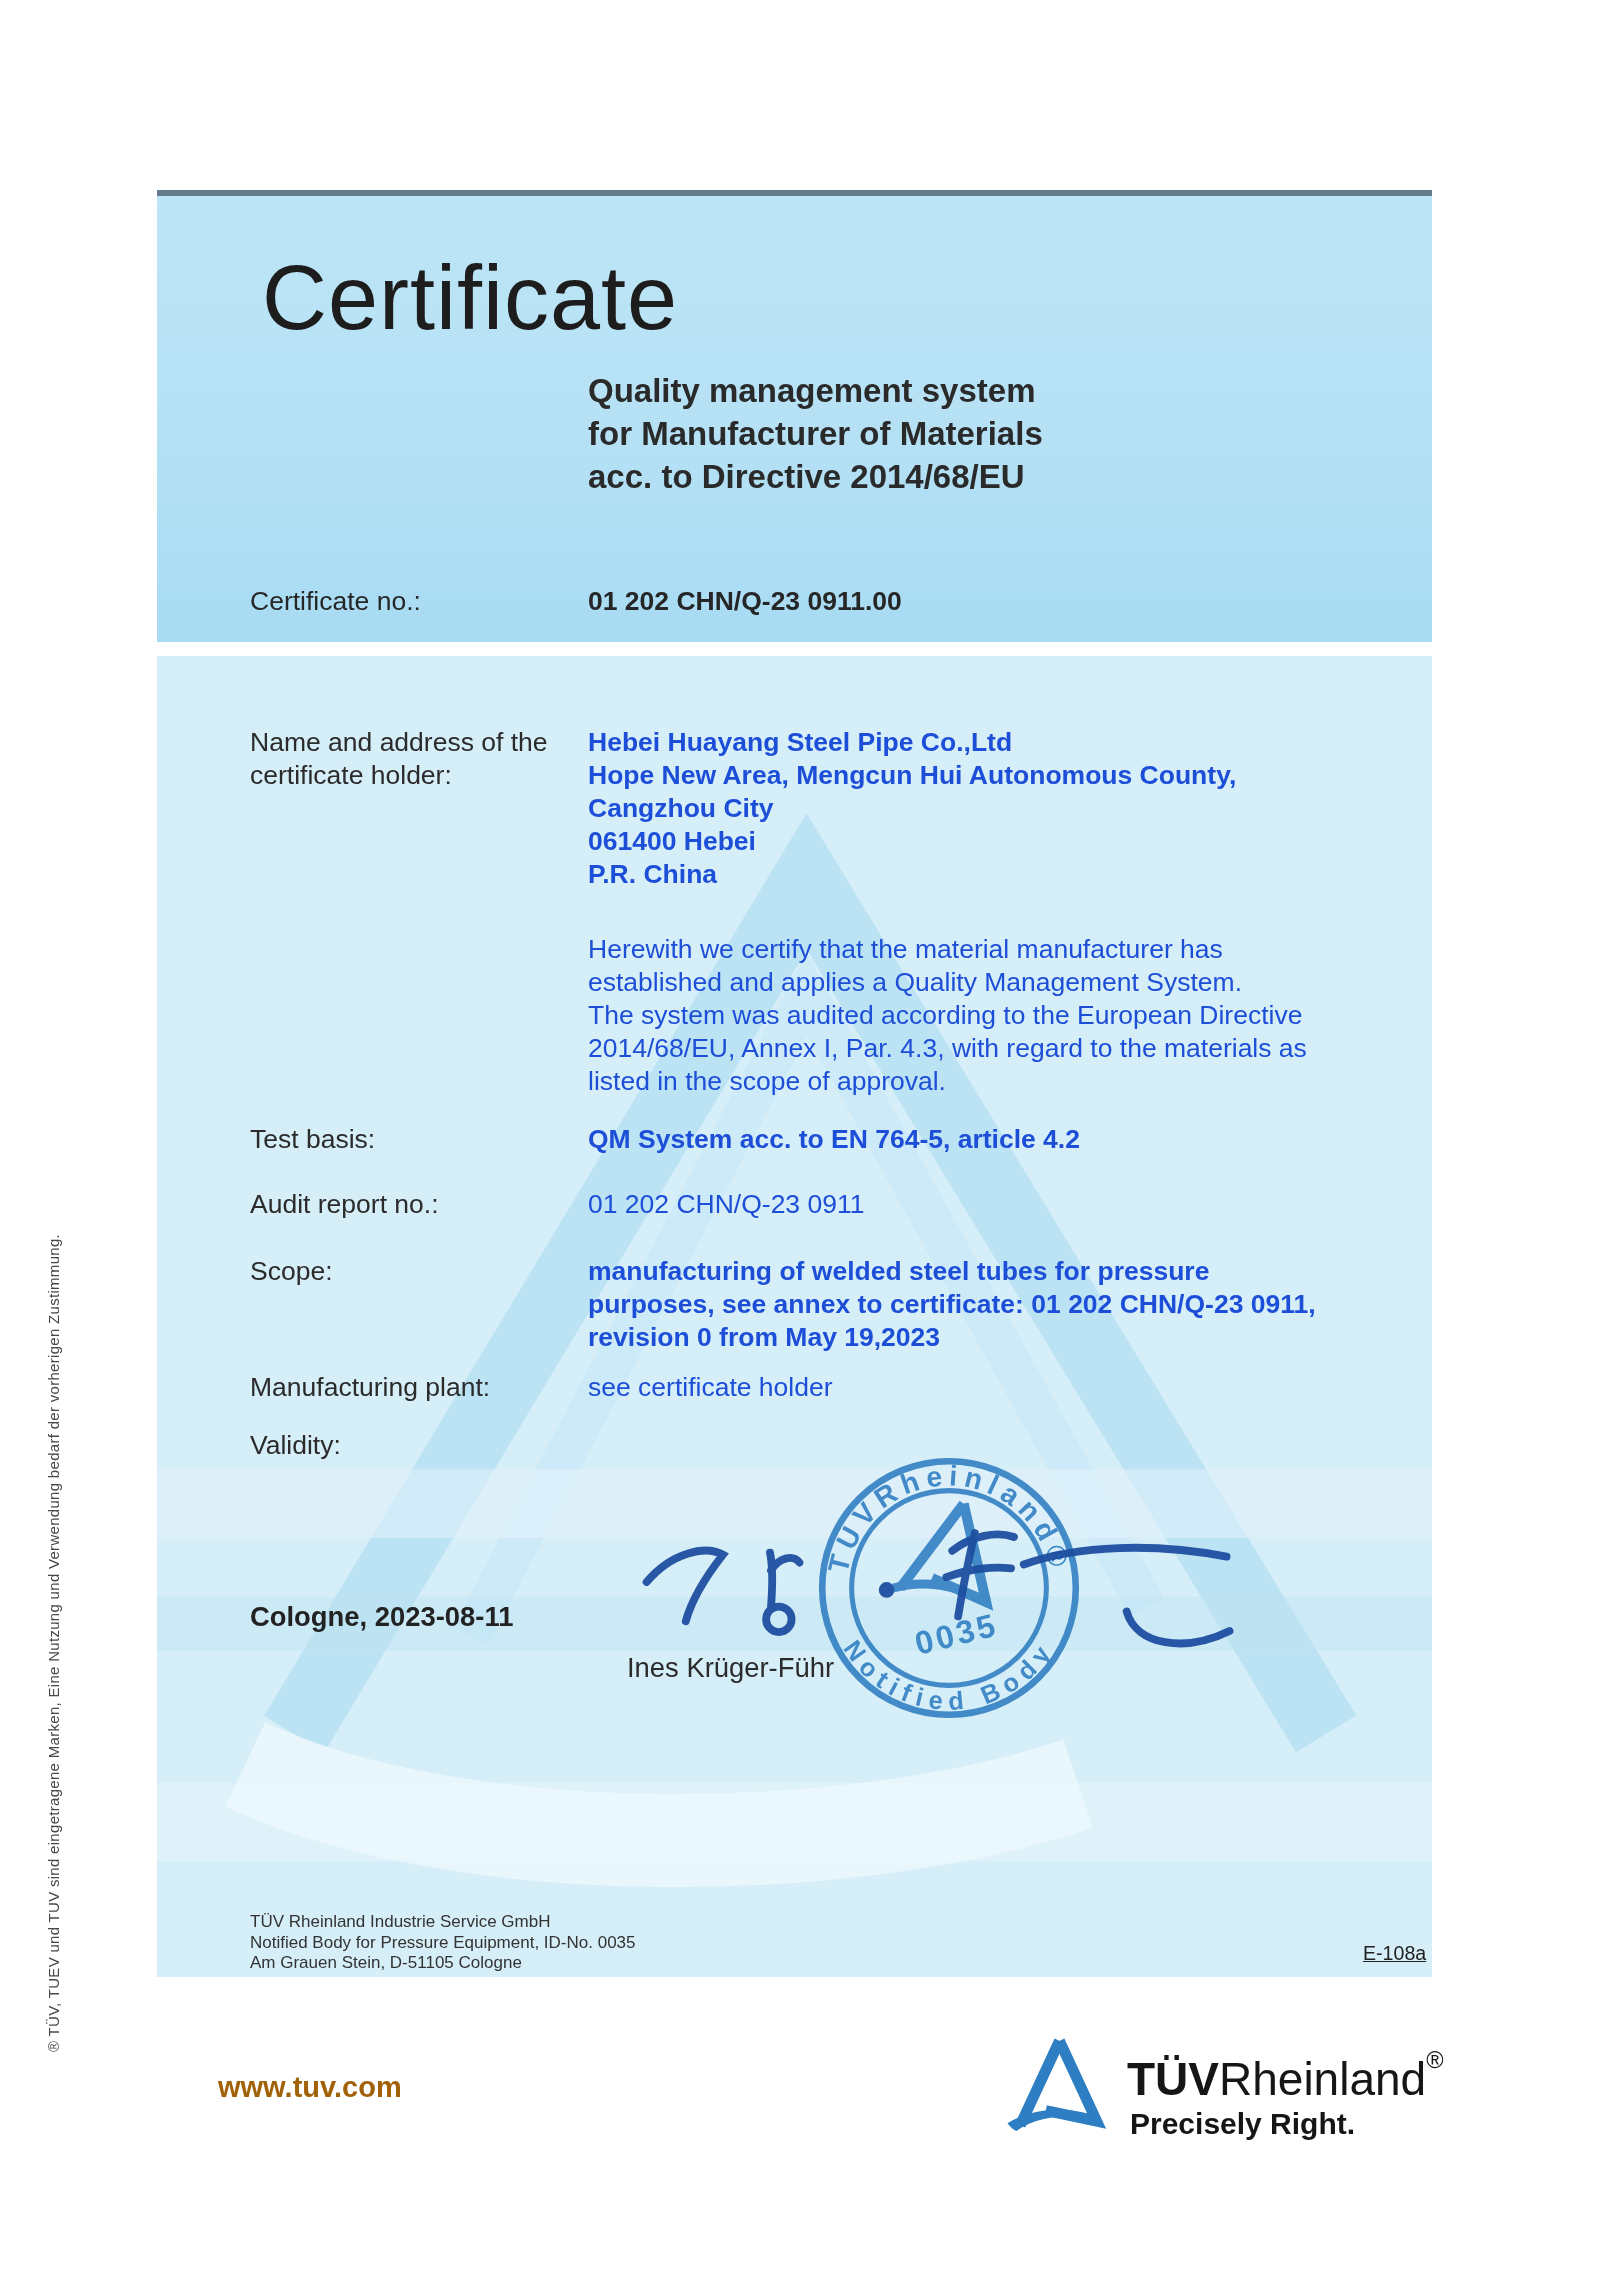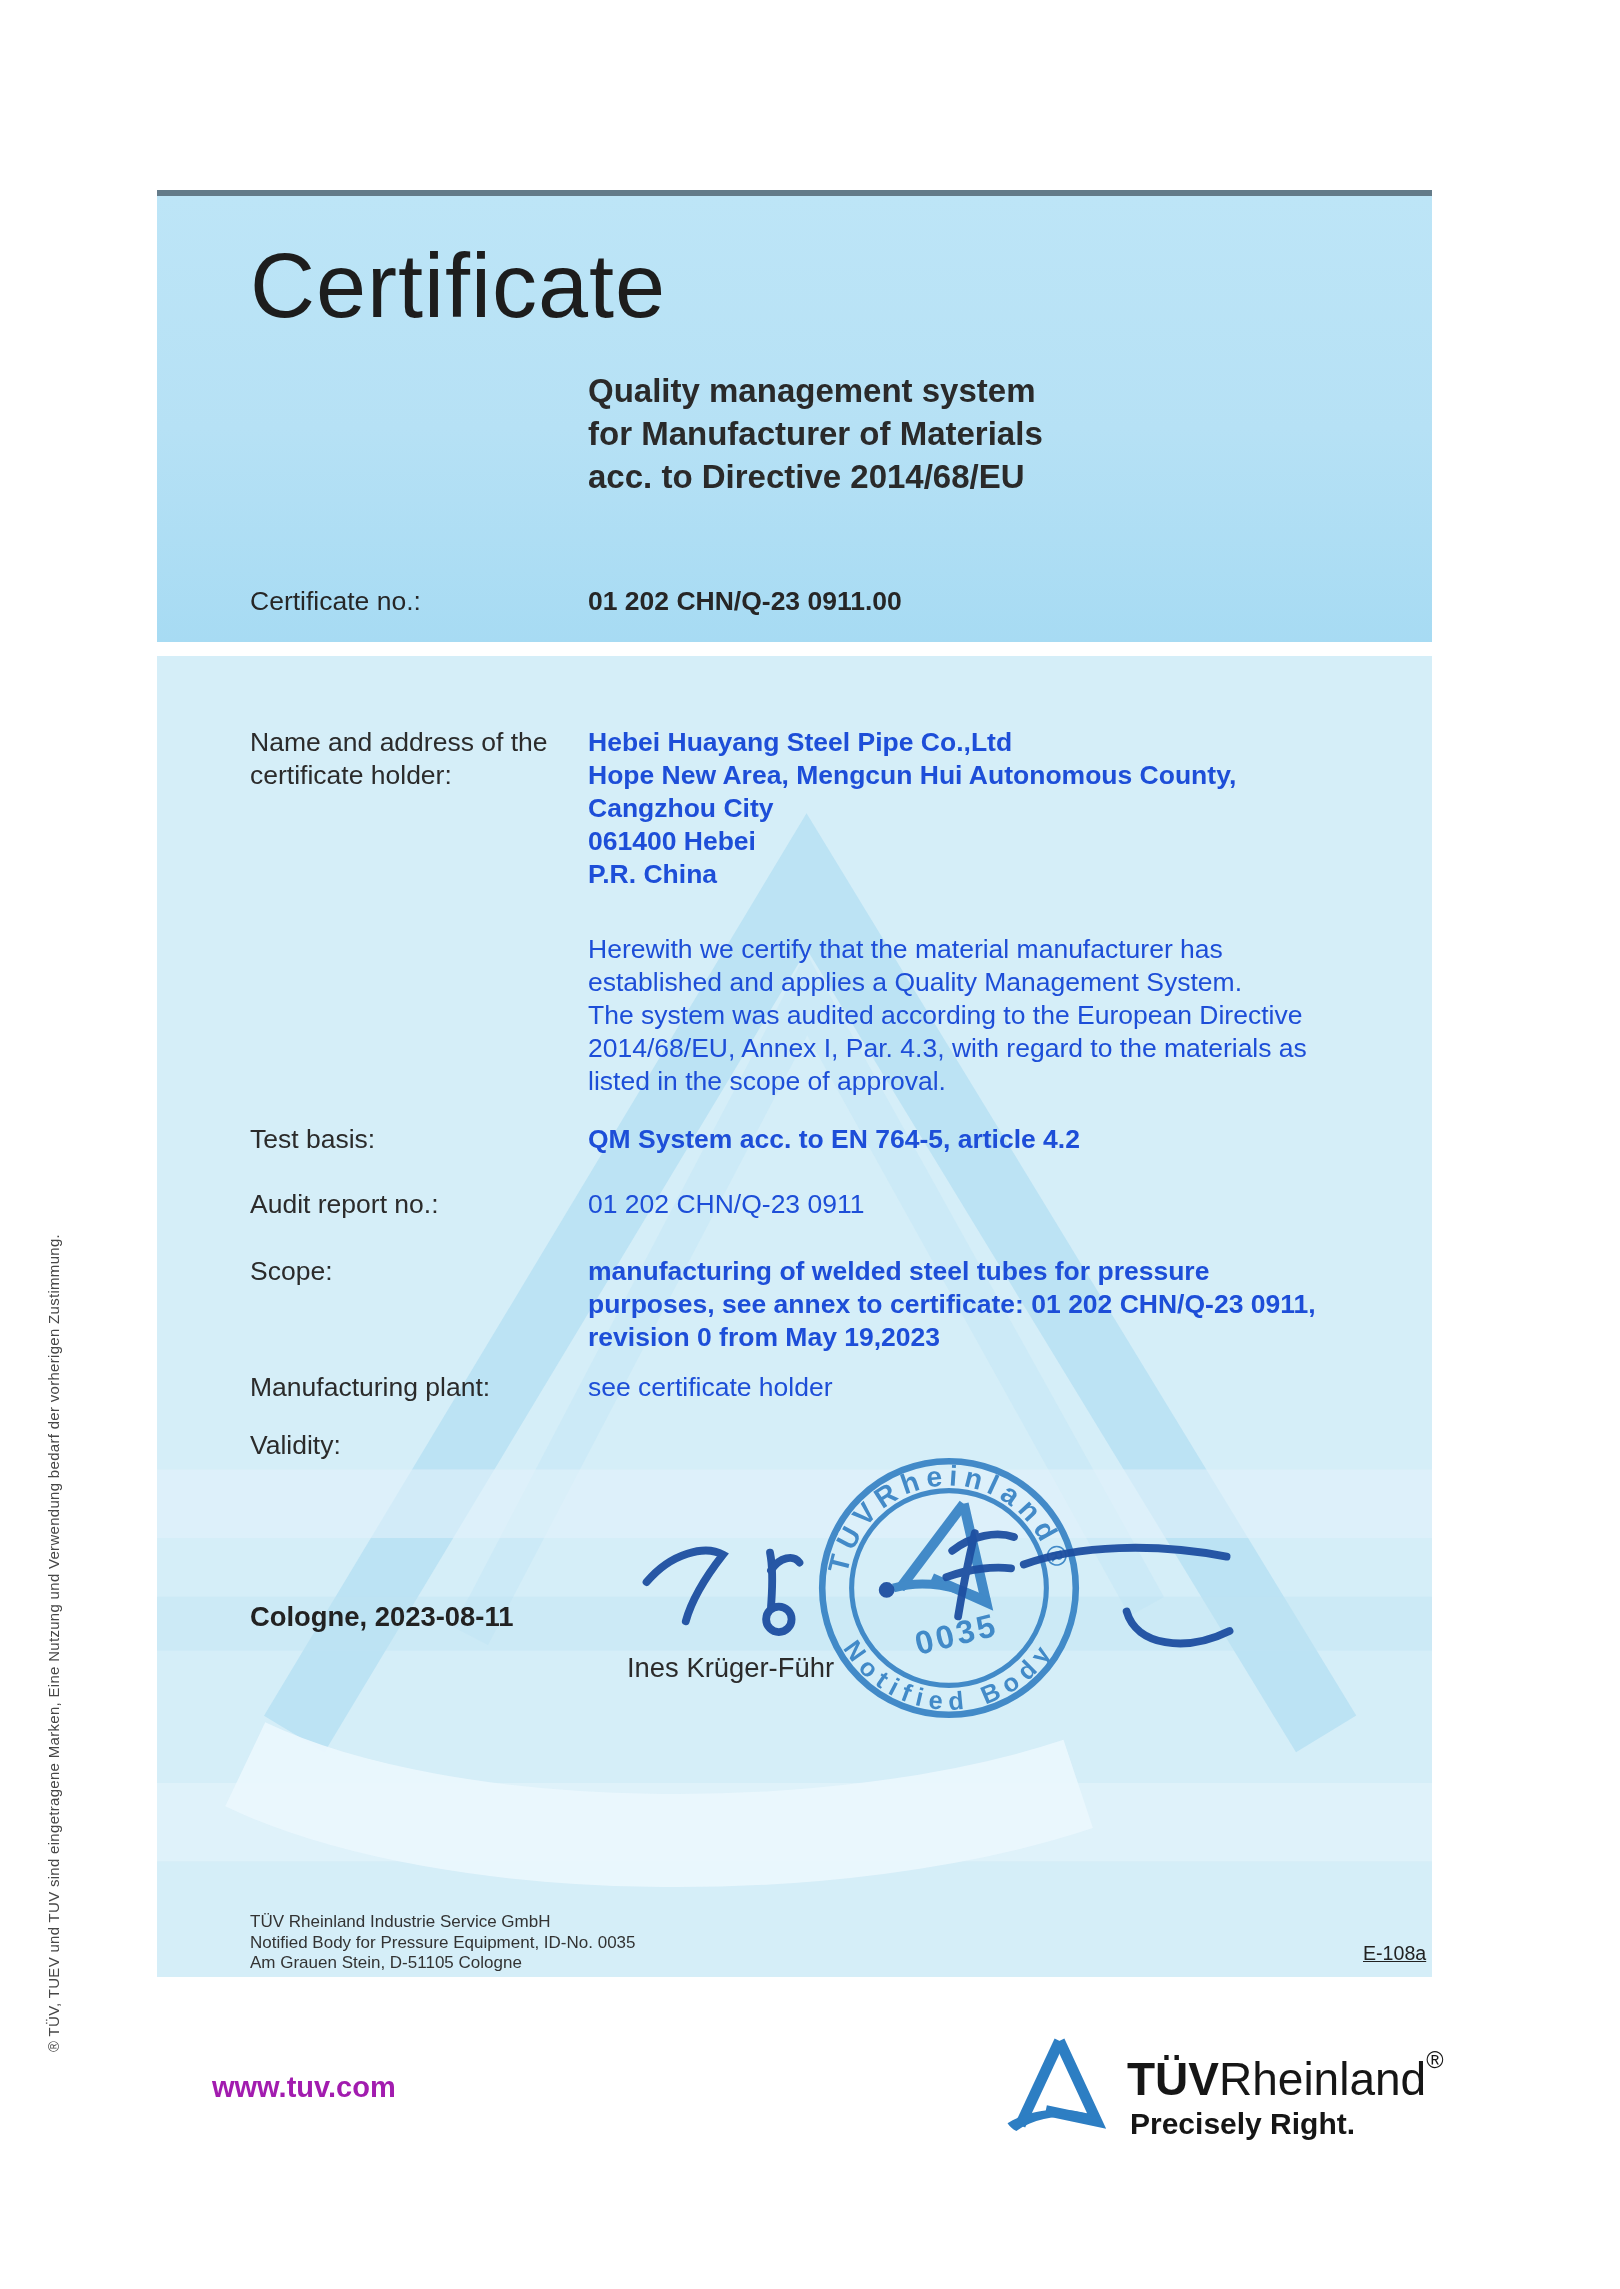--- a/index.html
+++ b/index.html
@@ -7,38 +7,38 @@
     position:relative;width:1620px;height:2290px;background:#ffffff;
     font-family:"Liberation Sans","DejaVu Sans",sans-serif;color:#262626;overflow:hidden;
   }
   .pre{white-space:pre-line;}
   
   .header-topline{position:absolute;left:157px;top:190px;width:1275px;height:5.9px;background:#3d5a6b;opacity:.8;}
   .header-box{
     position:absolute;left:157px;top:196px;width:1275px;height:446px;
     background:linear-gradient(180deg,#bde5f7 0%,#b6e1f5 52%,#a7dbf3 100%);
   }
-  .title{position:absolute;left:93px;top:39px;margin:0;font-size:90px;font-weight:400;color:#1d1d1d;letter-spacing:1px;}
+  .title{position:absolute;left:93px;top:39px;margin:12px;font-size:90px;font-weight:400;color:#1d1d1d;letter-spacing:1px;}
   .subtitle{position:absolute;left:431px;top:173px;font-size:33px;font-weight:700;line-height:43px;color:#2a2a2a;}
   .cert-no-label{position:absolute;left:93px;top:390px;font-size:26.5px;}
   .cert-no-value{position:absolute;left:431px;top:390px;font-size:26.5px;font-weight:700;}
   
   .body-box{position:absolute;left:157px;top:656px;width:1275px;height:1321px;background:#d5eef8;overflow:hidden;}
   .watermark{position:absolute;left:0;top:0;}
   .lbl{position:absolute;left:93px;font-size:26.5px;line-height:33px;color:#2b2b2b;}
   .val{position:absolute;left:431px;font-size:26.5px;line-height:33px;color:#1d4ed8;}
   .bold{font-weight:700;}
   .place-date{position:absolute;left:93px;top:945px;font-size:27.4px;font-weight:700;color:#222;}
   .signer-name{position:absolute;left:470px;top:996px;font-size:27.4px;color:#2b2b2b;}
   .stamp{position:absolute;left:650px;top:790px;opacity:.88;}
   .signature{position:absolute;left:470px;top:828px;}
   .issuer{position:absolute;left:93px;top:1256px;font-size:17px;line-height:20.6px;color:#333;}
   .form-code{position:absolute;left:1206px;top:1286px;font-size:19.6px;color:#222;text-decoration:underline;}
   
-  .website{position:absolute;left:212px;top:2071px;font-size:29px;font-weight:700;color:#a21caf;}
+  .website{position:absolute;left:218px;top:2071px;font-size:29px;font-weight:700;color:#a16207;}
   .brand-logo{position:absolute;left:1002px;top:2035px;}
   .brand-line{position:absolute;left:1127px;top:2047px;font-size:46px;color:#161616;white-space:nowrap;}
   .brand-bold{font-weight:700;}
   .brand-reg{font-size:23.5px;vertical-align:27.4px;}
   .tagline{position:absolute;left:1130px;top:2107px;font-size:30px;font-weight:700;color:#161616;}
   
   .side-note{
     position:absolute;left:45px;top:2052px;font-size:15px;letter-spacing:0.3px;color:#474747;
     white-space:nowrap;transform:rotate(-90deg);transform-origin:0 0;
   }

